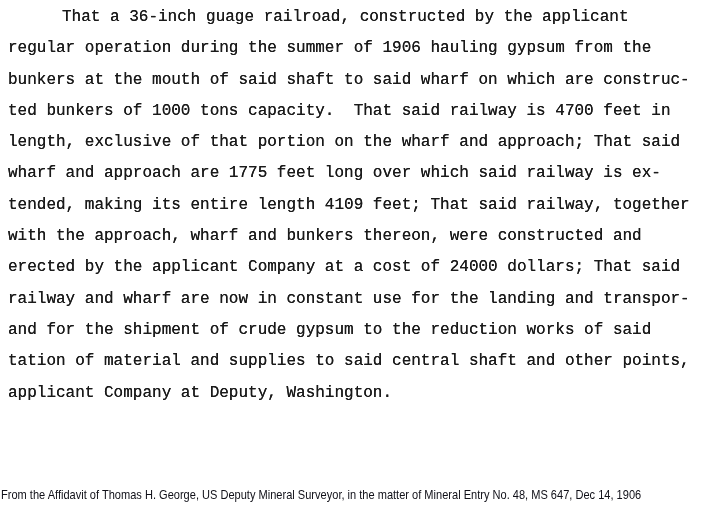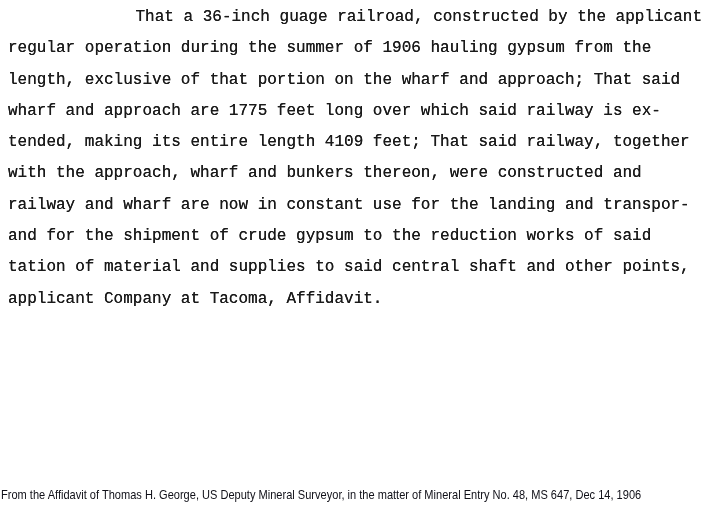--- a/index.html
+++ b/index.html
@@ -24,21 +24,20 @@
     font-size: 16px;
     line-height: 31.3px;
     text-shadow: 0 0 0.6px currentColor;
   }
   .line {
     white-space: pre;
     height: 31.3px;
   }
   .line.indent {
     padding-left: 54px;
-    text-align: right;
   }
   .caption {
     position: absolute;
     left: 1px;
     bottom: 2px;
     width: 702px;
     font-family: "Liberation Sans", sans-serif;
     font-weight: normal;
     font-size: 13px;
     line-height: 17px;
@@ -51,25 +50,28 @@
     transform-origin: 0 50%;
   }
 </style>
 </head>
 <body>
 
 <div class="page">
   <div class="body-text">
     <div class="line indent">That a 36-inch guage railroad, constructed by the applicant</div>
     <div class="line">regular operation during the summer of 1906 hauling gypsum from the</div>
+    <div class="line">bunkers at the mouth of said shaft to said wharf on which are construc-</div>
+    <div class="line">ted bunkers of 1000 tons capacity.  That said railway is 4700 feet in</div>
     <div class="line">length, exclusive of that portion on the wharf and approach; That said</div>
     <div class="line">wharf and approach are 1775 feet long over which said railway is ex-</div>
     <div class="line">tended, making its entire length 4109 feet; That said railway, together</div>
     <div class="line">with the approach, wharf and bunkers thereon, were constructed and</div>
+    <div class="line">erected by the applicant Company at a cost of 24000 dollars; That said</div>
     <div class="line">railway and wharf are now in constant use for the landing and transpor-</div>
     <div class="line">and for the shipment of crude gypsum to the reduction works of said</div>
     <div class="line">tation of material and supplies to said central shaft and other points,</div>
-    <div class="line">applicant Company at Tacoma, Affidavit.</div>
+    <div class="line">applicant Company at Deputy, Washington.</div>
   </div>
   <div class="caption">
     <span class="caption-inner">From the Affidavit of Thomas H. George, US Deputy Mineral Surveyor, in the matter of Mineral Entry No. 48, MS 647, Dec 14, 1906</span>
   </div>
 </div>
 
 </body></html>

